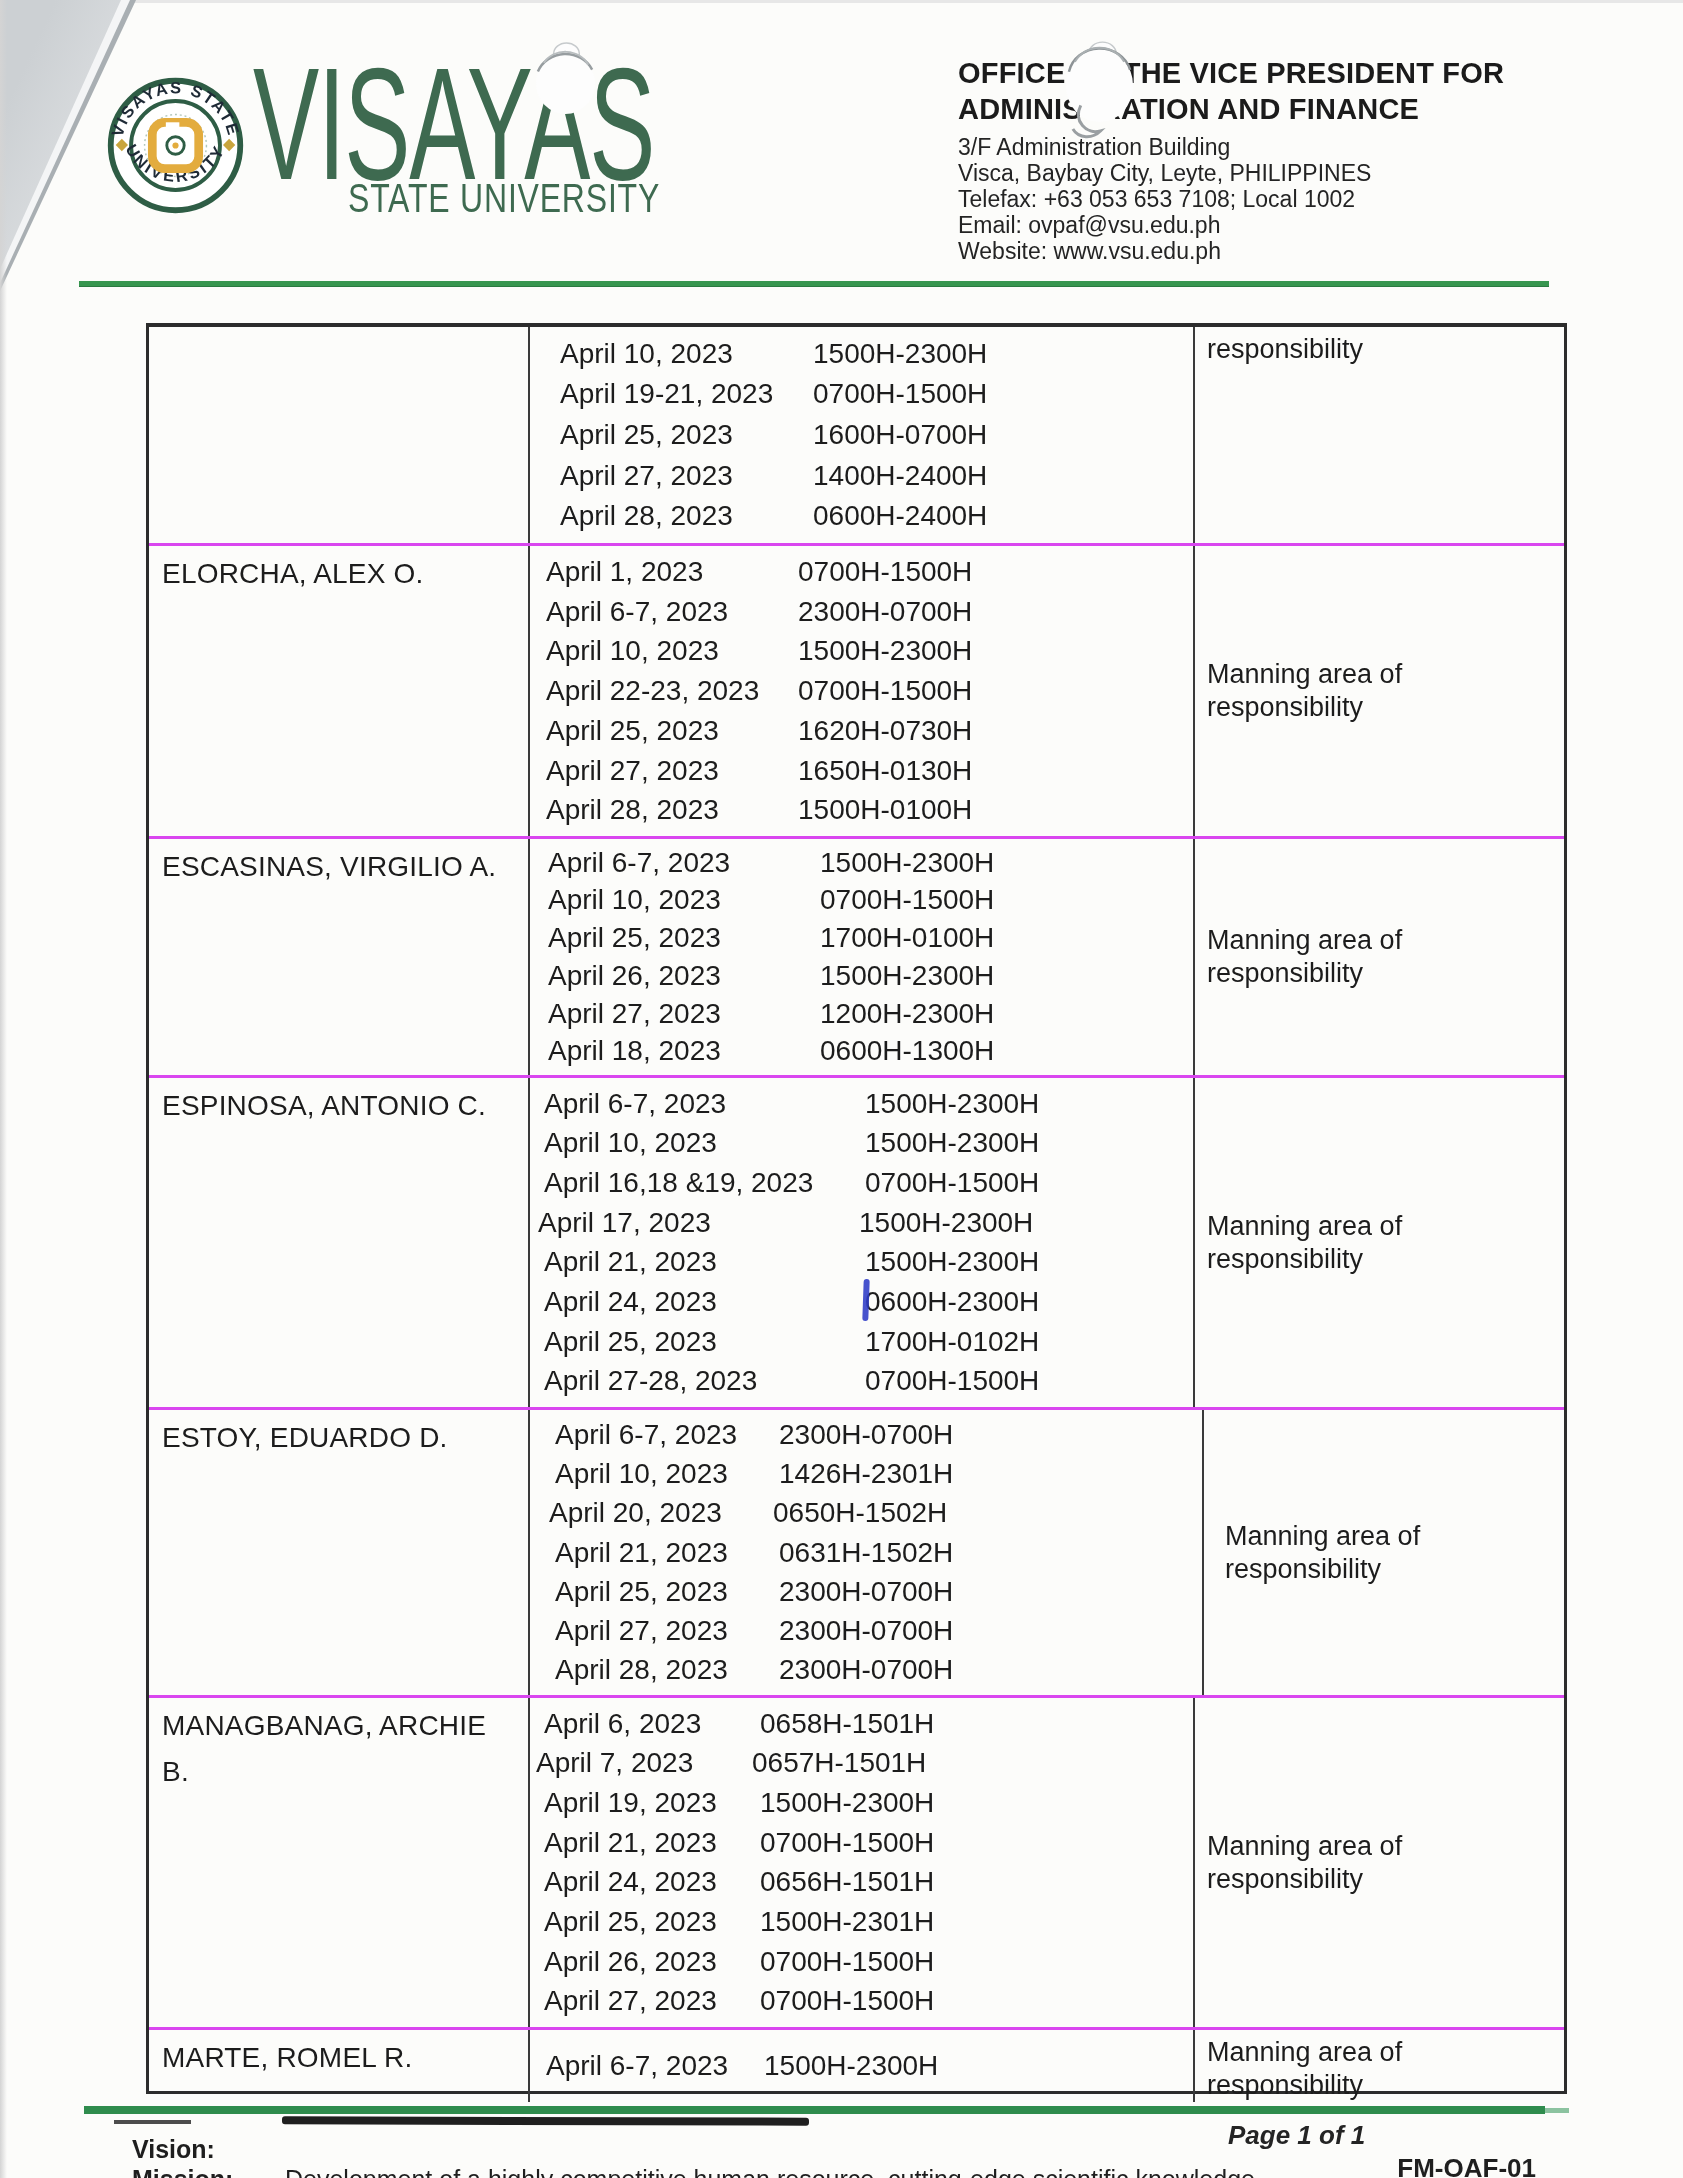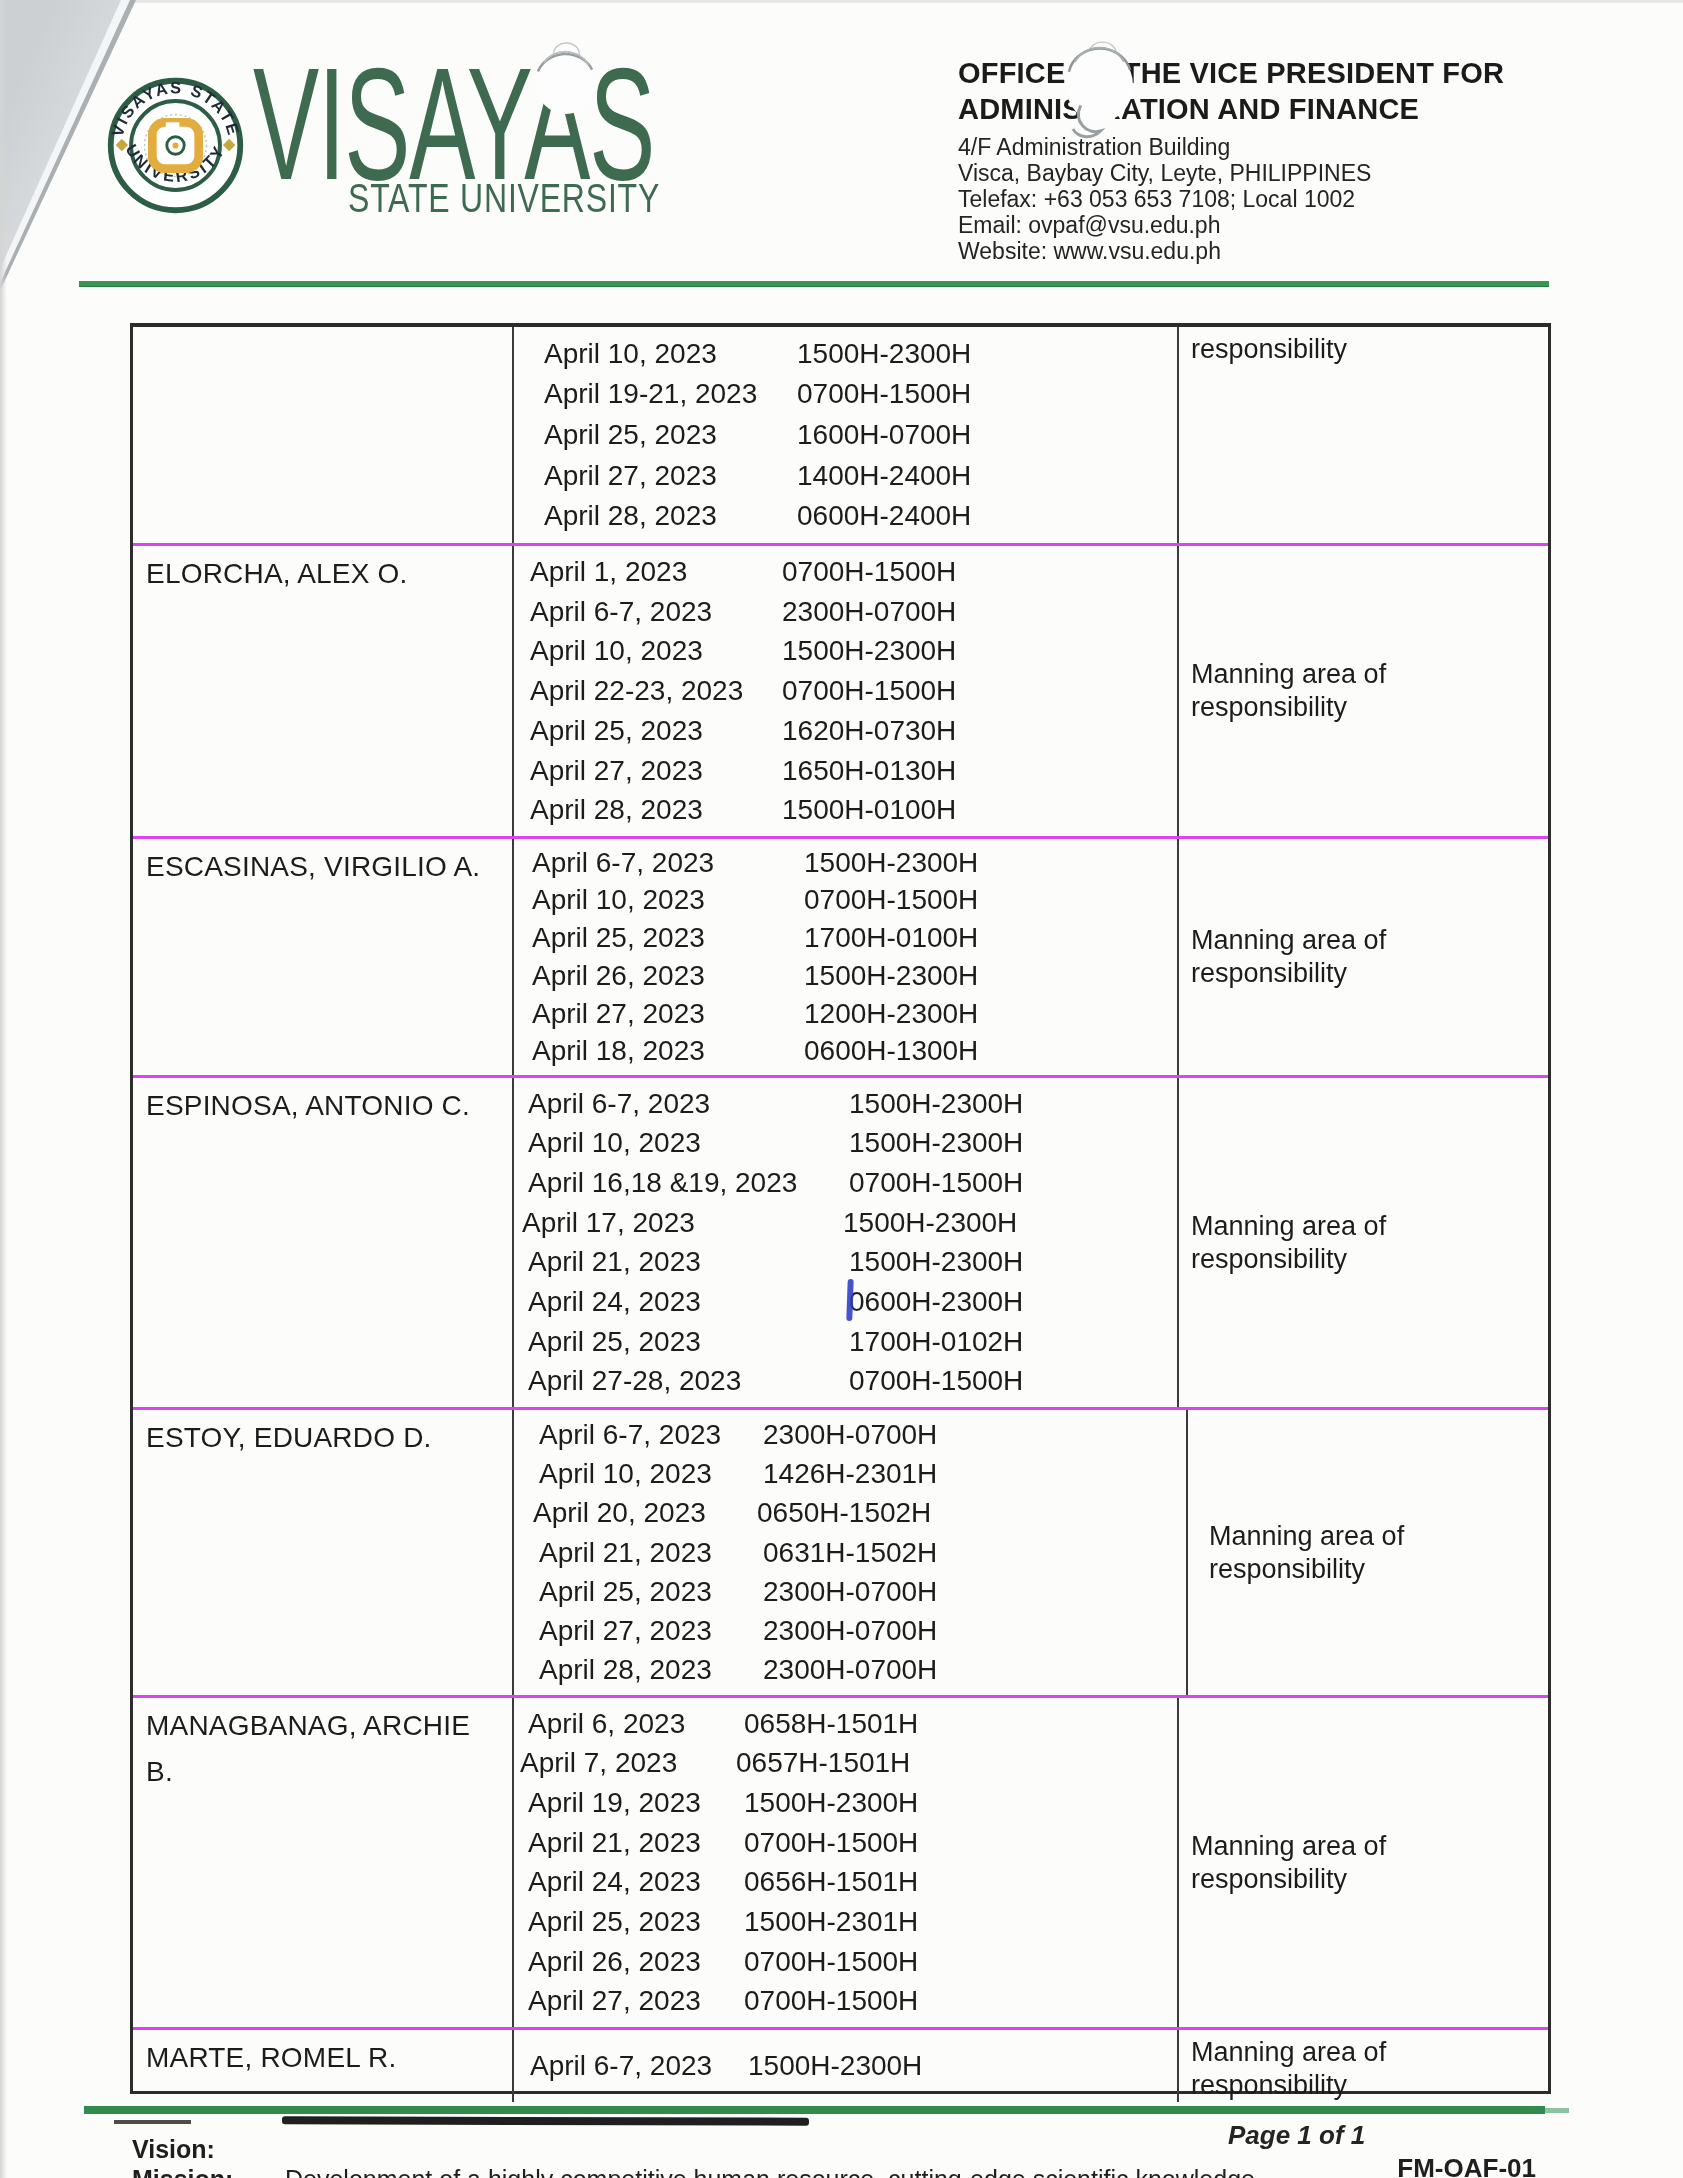--- a/index.html
+++ b/index.html
@@ -30,21 +30,21 @@
   .wordsub{position:absolute;left:348px;top:178px;font-size:40px;line-height:1;
            color:#3e6a50;letter-spacing:1px;transform:scaleX(.8);transform-origin:left top;
            white-space:nowrap;}
   .office-block{position:absolute;left:958px;top:55px;width:614px;}
   .office-title{font-weight:bold;font-size:29px;line-height:36px;letter-spacing:0.2px;color:#1b1b1b;}
   .office-address{margin-top:7px;font-size:23px;line-height:26px;color:#242424;}
   .rule-top{position:absolute;left:79px;top:281px;width:1470px;height:5px;
             background:#37964f;border-bottom:1px solid #2b7a41;}
 
   
-  .duty-table{position:absolute;left:130px;top:323px;width:1415px;
+  .duty-table{position:absolute;left:146px;top:323px;width:1415px;
               border:3px solid #2c2c2c;border-top-width:4px;background:transparent;}
   .trow{display:grid;grid-template-columns:381px 665px auto;}
   .trow + .trow{border-top:3px solid #d946ef;}
   .cell{min-width:0;}
   .name-cell{border-right:2px solid #3a3a3a;padding:5px 10px 0 13px;
              font-size:28px;line-height:46px;letter-spacing:0.2px;}
   .sched-cell{border-right:2px solid #3a3a3a;display:flex;flex-direction:column;
               justify-content:space-evenly;padding:2px 0;}
   .entry{display:flex;align-items:baseline;font-size:28px;white-space:nowrap;}
   .edate{flex:none;}
@@ -101,21 +101,21 @@
     <circle cx="0" cy="0" r="3.2" fill="#e3ac3e"></circle>
   </svg>
 
   <div class="wordmark">VISAYAS</div>
   <div class="wordsub">STATE UNIVERSITY</div>
 
   <div class="office-block">
     <div class="office-title">OFFICE OF THE VICE PRESIDENT FOR</div>
     <div class="office-title">ADMINISTRATION AND FINANCE</div>
     <div class="office-address">
-      <div>4/F Administration Building</div>
+      <div>3/F Administration Building</div>
       <div>Visca, Baybay City, Leyte, PHILIPPINES</div>
       <div>Telefax: +63 053 653 7108; Local 1002</div>
       <div>Email: ovpaf@vsu.edu.ph</div>
       <div>Website: www.vsu.edu.ph</div>
     </div>
   </div>
 
   <svg class="punch-hole" style="left:530px;top:40px;width:71px;height:77px;" viewBox="0 0 72 78">
     <ellipse cx="37" cy="14" rx="13" ry="11" fill="#fdfdfd" stroke="#c6cacc" stroke-width="1.5"></ellipse>
     <ellipse cx="36" cy="44" rx="30" ry="31" fill="#fdfdfd"></ellipse>

